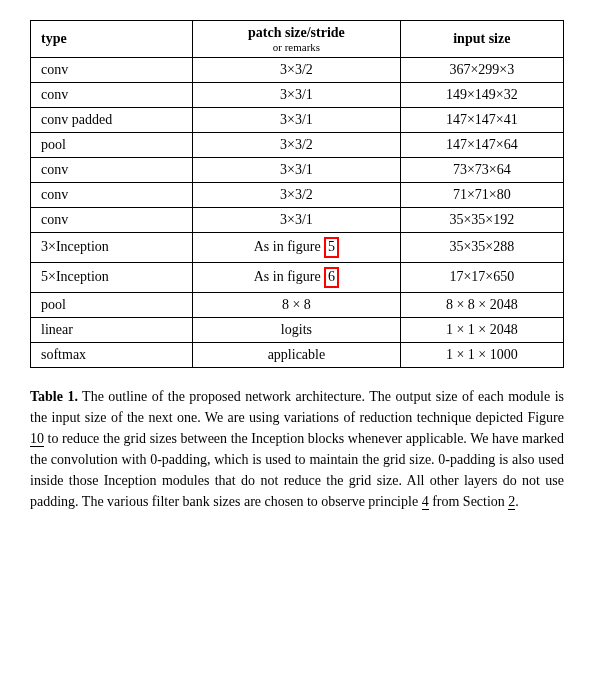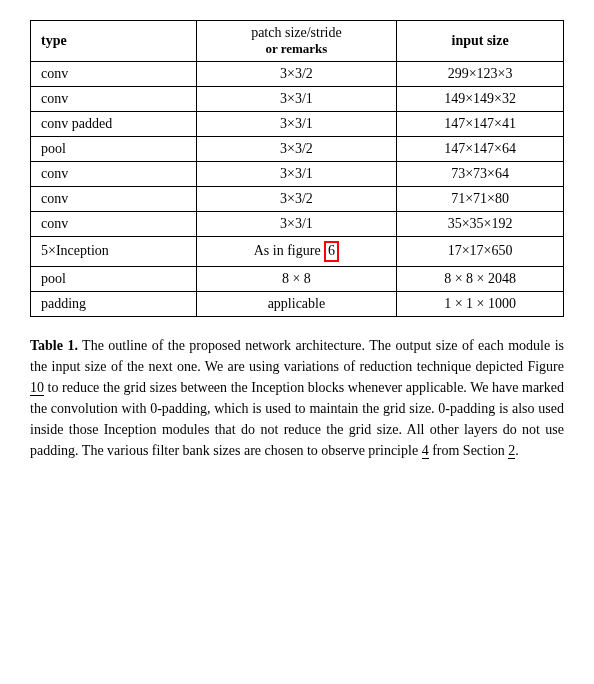--- a/index.html
+++ b/index.html
@@ -23,22 +23,22 @@
       padding: 4px 10px;
       text-align: center;
     }
     table th {
       font-weight: bold;
     }
     table th.left-align, table td.left-align {
       text-align: left;
     }
     .header-sub {
-      font-weight: bold;
-      font-size: 13px;
+      font-weight: normal;
+      font-size: 11px;
     }
     .red-box {
       display: inline-block;
       border: 2px solid red;
       padding: 0 2px;
       line-height: 1.2;
     }
     .caption {
       font-size: 14px;
       line-height: 1.5;
@@ -53,33 +53,33 @@
 <body>
 
 <div class="table-container">
   <table>
     <thead>
       <tr>
         <th class="left-align">
           <span>type</span>
         </th>
         <th>
-          <div style="font-weight:normal;">patch size/stride</div>
+          <div style="font-weight:bold;">patch size/stride</div>
           <div class="header-sub">or remarks</div>
         </th>
         <th>
           <span>input size</span>
         </th>
       </tr>
     </thead>
     <tbody id="table-body">
     <tr>
           <td class="left-align">conv</td>
           <td>3×3/2</td>
-          <td>299×123×3</td>
+          <td>367×299×3</td>
         </tr>
         <tr>
           <td class="left-align">conv</td>
           <td>3×3/1</td>
           <td>149×149×32</td>
         </tr>
         <tr>
           <td class="left-align">conv padded</td>
           <td>3×3/1</td>
           <td>147×147×41</td>
@@ -98,31 +98,41 @@
           <td class="left-align">conv</td>
           <td>3×3/2</td>
           <td>71×71×80</td>
         </tr>
         <tr>
           <td class="left-align">conv</td>
           <td>3×3/1</td>
           <td>35×35×192</td>
         </tr>
         <tr>
+          <td class="left-align">3×Inception</td>
+          <td>As in figure <span class="red-box">5</span></td>
+          <td>35×35×288</td>
+        </tr>
+        <tr>
           <td class="left-align">5×Inception</td>
           <td>As in figure <span class="red-box">6</span></td>
           <td>17×17×650</td>
         </tr>
         <tr>
           <td class="left-align">pool</td>
           <td>8 × 8</td>
           <td>8 × 8 × 2048</td>
         </tr>
         <tr>
-          <td class="left-align">padding</td>
+          <td class="left-align">linear</td>
+          <td>logits</td>
+          <td>1 × 1 × 2048</td>
+        </tr>
+        <tr>
+          <td class="left-align">softmax</td>
           <td>applicable</td>
           <td>1 × 1 × 1000</td>
         </tr>
       </tbody>
   </table>
 </div>
 
 <div class="caption">
   <strong>Table 1.</strong><span> The outline of the proposed network architecture.  The output size of each module is the input size of the next one.  We are using variations of reduction technique depicted Figure </span><span class="link-ref">10</span><span> to reduce the grid sizes between the Inception blocks whenever applicable.  We have marked the convolution with 0-padding, which is used to maintain the grid size.  0-padding is also used inside those Inception modules that do not reduce the grid size.  All other layers do not use padding.  The various filter bank sizes are chosen to observe principle </span><span class="link-ref">4</span><span> from Section </span><span class="link-ref">2</span><span>.</span>
 </div>

